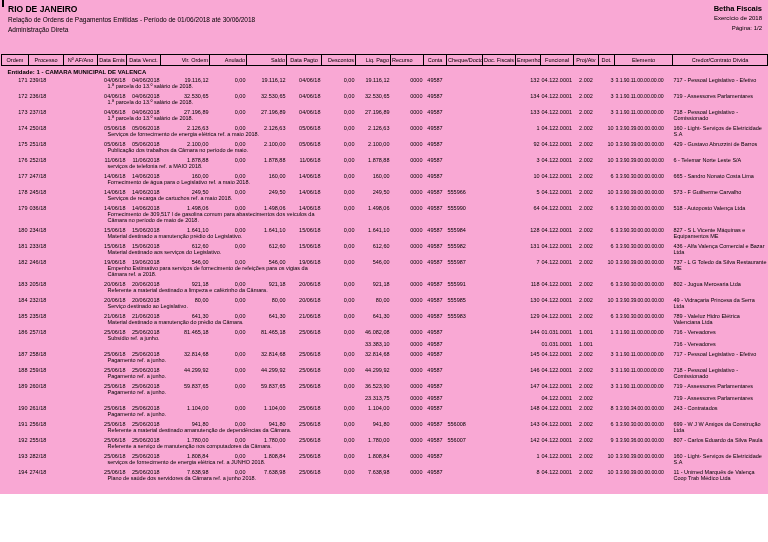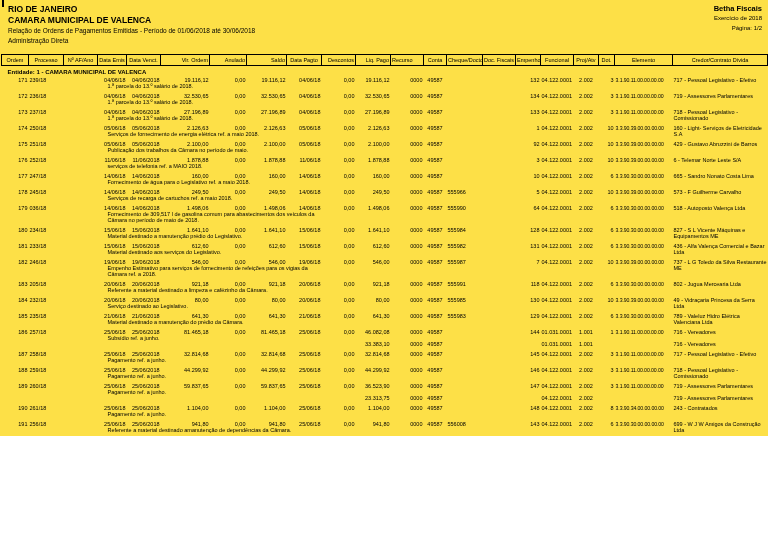--- a/index.html
+++ b/index.html
@@ -1,17 +1,17 @@
 <!DOCTYPE html>
 <html><head>
 <meta charset="utf-8">
 <style>
   html,body{margin:0;padding:0;background:#fff;}
   body{width:768px;height:542px;font-family:"Liberation Sans",sans-serif;color:#000;}
-  .page{position:relative;width:768px;height:436px;overflow:hidden;background:#fde047;}
+  .page{position:relative;width:768px;height:494px;overflow:hidden;background:#f9a8d4;}
   .corner{position:absolute;top:0;left:2px;width:2px;height:7px;background:#000;}
   .hdr-left{position:absolute;top:4px;left:8px;}
   .hdr-state{font-weight:bold;font-size:8.5px;line-height:10px;}
   .hdr-entity{font-weight:bold;font-size:8.5px;line-height:10px;margin-top:1px;}
   .hdr-sub{font-size:6.5px;line-height:9px;margin-top:1px;}
   .hdr-right{position:absolute;top:4px;right:6px;text-align:right;}
   .vendor{font-size:7.5px;font-weight:bold;line-height:9px;}
   .hdr-small{font-size:6px;line-height:9px;margin-top:1px;}
 
   table{position:absolute;top:54px;left:1px;width:766px;border-collapse:collapse;table-layout:fixed;}
@@ -33,21 +33,20 @@
   tr.gap td{height:4px;padding:0;}
 </style>
 </head>
 <body>
 
 <div class="page">
   <div class="corner"></div>
 
   <div class="hdr-left">
     <div class="hdr-state">RIO DE JANEIRO</div>
-    <div class="hdr-entity">CAMARA MUNICIPAL DE VALENCA</div>
     <div class="hdr-sub">Relação de Ordens de Pagamentos Emitidas - Período de 01/06/2018 até 30/06/2018</div>
     <div class="hdr-sub">Administração Direta</div>
   </div>
 
   <div class="hdr-right">
     <div class="vendor">Betha Fiscais</div>
     <div class="hdr-small">Exercício de 2018</div>
     <div class="hdr-small">Página: 1/2</div>
   </div>
 

